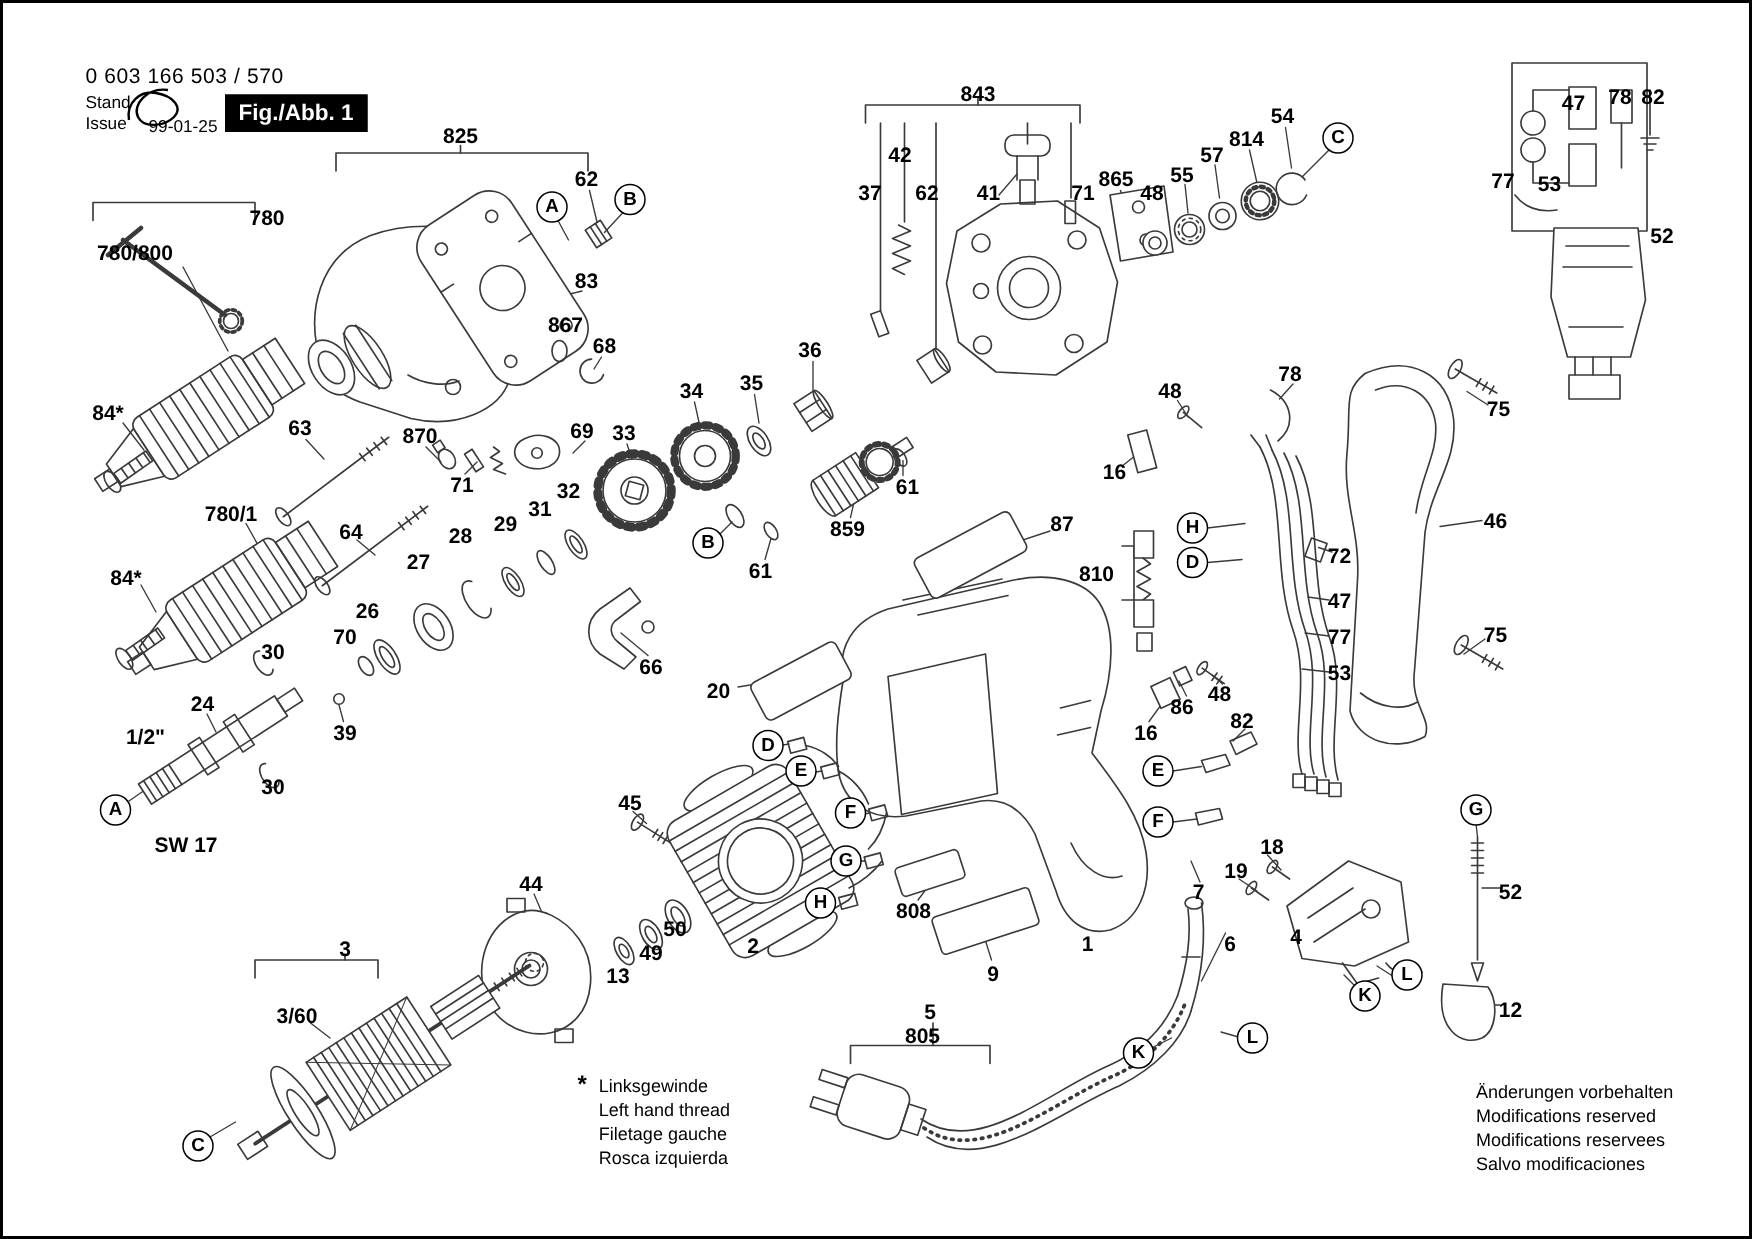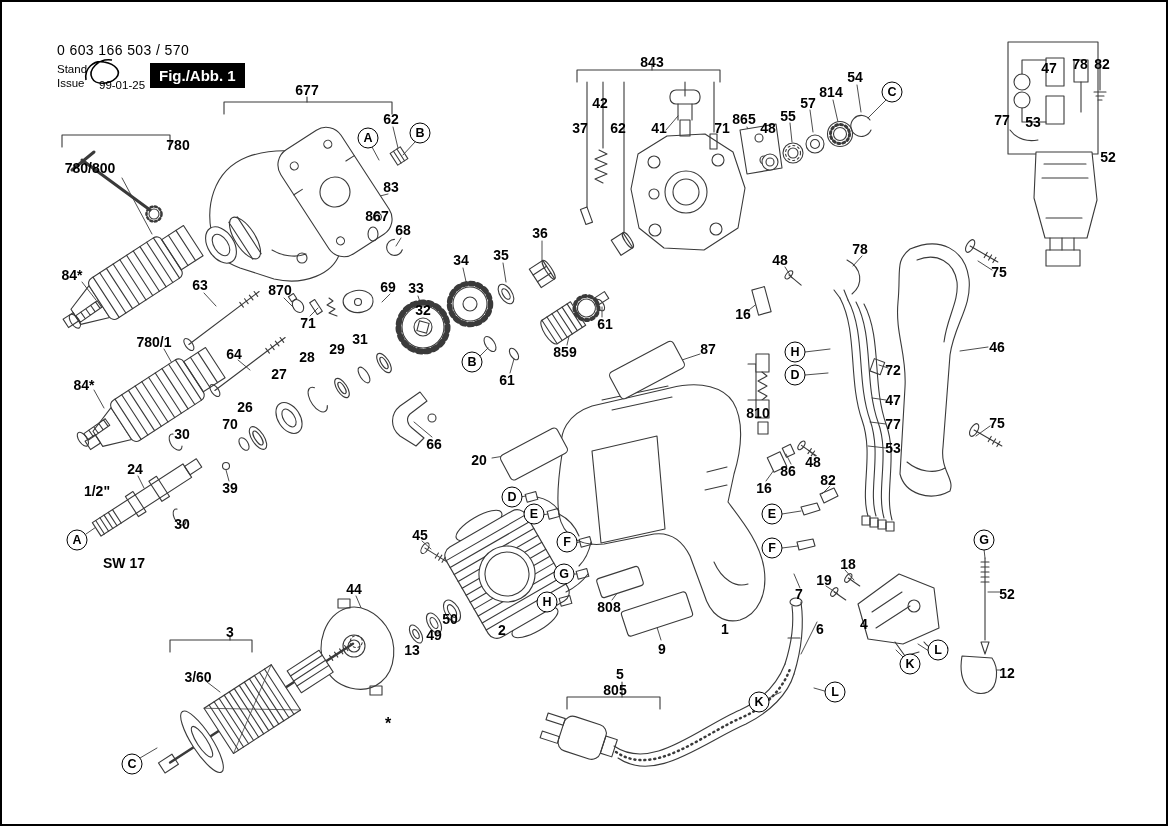--- a/index.html
+++ b/index.html
@@ -458,21 +458,21 @@
   <div class="partno">0 603 166 503 / 570</div>
   <div class="stand">Stand</div>
   <div class="issue">Issue</div>
   <div class="issuedate">99-01-25</div>
   <svg class="scribble-svg" width="46" height="32" viewBox="0 0 46 32">
     <path d="M4,24C2,12 12,4 22,6C34,8 40,16 34,22C28,28 14,30 10,22C6,14 16,2 30,4" fill="none" stroke="#000" stroke-width="1.6"></path>
   </svg>
   <div class="figbox">Fig./Abb. 1</div>
 
   <div id="labels-layer">
-      <div class="part-label" style="left: 305px; top: 88px;">677</div>
+      <div class="part-label" style="left: 305px; top: 88px;">825</div>
       <div class="part-label" style="left: 389px; top: 117px;">62</div>
       <div class="part-label circled" style="left: 366px; top: 136px;">A</div>
       <div class="part-label circled" style="left: 418px; top: 131px;">B</div>
       <div class="part-label" style="left: 176px; top: 143px;">780</div>
       <div class="part-label" style="left: 88px; top: 166px;">780/800</div>
       <div class="part-label" style="left: 389px; top: 185px;">83</div>
       <div class="part-label" style="left: 375px; top: 214px;">867</div>
       <div class="part-label" style="left: 401px; top: 228px;">68</div>
       <div class="part-label" style="left: 70px; top: 273px;">84*</div>
       <div class="part-label" style="left: 198px; top: 283px;">63</div>
@@ -503,21 +503,21 @@
       <div class="part-label" style="left: 1031px; top: 120px;">53</div>
       <div class="part-label" style="left: 1106px; top: 155px;">52</div>
       <div class="part-label" style="left: 997px; top: 270px;">75</div>
       <div class="part-label" style="left: 995px; top: 345px;">46</div>
       <div class="part-label" style="left: 858px; top: 247px;">78</div>
       <div class="part-label" style="left: 778px; top: 258px;">48</div>
       <div class="part-label" style="left: 741px; top: 312px;">16</div>
       <div class="part-label" style="left: 891px; top: 368px;">72</div>
       <div class="part-label circled" style="left: 793px; top: 350px;">H</div>
       <div class="part-label circled" style="left: 793px; top: 373px;">D</div>
-      <div class="part-label" style="left: 756px; top: 380px; margin-top: 31px;">810</div>
+      <div class="part-label" style="left: 729px; top: 380px;">810</div>
       <div class="part-label" style="left: 706px; top: 347px;">87</div>
       <div class="part-label" style="left: 891px; top: 398px;">47</div>
       <div class="part-label" style="left: 891px; top: 422px;">77</div>
       <div class="part-label" style="left: 891px; top: 446px;">53</div>
       <div class="part-label" style="left: 786px; top: 469px;">86</div>
       <div class="part-label" style="left: 811px; top: 460px;">48</div>
       <div class="part-label" style="left: 762px; top: 486px;">16</div>
       <div class="part-label" style="left: 826px; top: 478px;">82</div>
       <div class="part-label circled" style="left: 770px; top: 512px;">E</div>
       <div class="part-label circled" style="left: 770px; top: 546px;">F</div>
@@ -553,36 +553,48 @@
       <div class="part-label" style="left: 95px; top: 489px;">1/2"</div>
       <div class="part-label" style="left: 228px; top: 486px;">39</div>
       <div class="part-label" style="left: 180px; top: 432px;">30</div>
       <div class="part-label" style="left: 180px; top: 522px;">30</div>
       <div class="part-label" style="left: 228px; top: 422px;">70</div>
       <div class="part-label" style="left: 243px; top: 405px;">26</div>
       <div class="part-label" style="left: 277px; top: 372px;">27</div>
       <div class="part-label" style="left: 305px; top: 355px;">28</div>
       <div class="part-label" style="left: 335px; top: 347px;">29</div>
       <div class="part-label" style="left: 358px; top: 337px;">31</div>
-      <div class="part-label" style="left: 377px; top: 308px; margin-left: 44px;">32</div>
+      <div class="part-label" style="left: 377px; top: 325px;">32</div>
       <div class="part-label" style="left: 505px; top: 378px;">61</div>
       <div class="part-label circled" style="left: 470px; top: 360px;">B</div>
       <div class="part-label" style="left: 563px; top: 350px;">859</div>
       <div class="part-label" style="left: 603px; top: 322px;">61</div>
       <div class="part-label" style="left: 152px; top: 340px;">780/1</div>
       <div class="part-label" style="left: 82px; top: 383px;">84*</div>
       <div class="part-label" style="left: 232px; top: 352px;">64</div>
       <div class="part-label" style="left: 432px; top: 442px;">66</div>
       <div class="part-label" style="left: 477px; top: 458px;">20</div>
       <div class="part-label" style="left: 418px; top: 533px;">45</div>
       <div class="part-label circled" style="left: 510px; top: 495px;">D</div>
       <div class="part-label circled" style="left: 532px; top: 512px;">E</div>
       <div class="part-label circled" style="left: 565px; top: 540px;">F</div>
       <div class="part-label circled" style="left: 562px; top: 572px;">G</div>
       <div class="part-label circled" style="left: 545px; top: 600px;">H</div>
     </div>
 
   <div class="footnote">
     <span class="fmark">*</span>
+    <div>
+      <div>Linksgewinde</div>
+      <div>Left hand thread</div>
+      <div>Filetage gauche</div>
+      <div>Rosca izquierda</div>
+    </div>
   </div>
 
+  <div class="notice">
+    <div>Änderungen vorbehalten</div>
+    <div>Modifications reserved</div>
+    <div>Modifications reservees</div>
+    <div>Salvo modificaciones</div>
+  </div>
 
 </div>
 
 </body></html>

